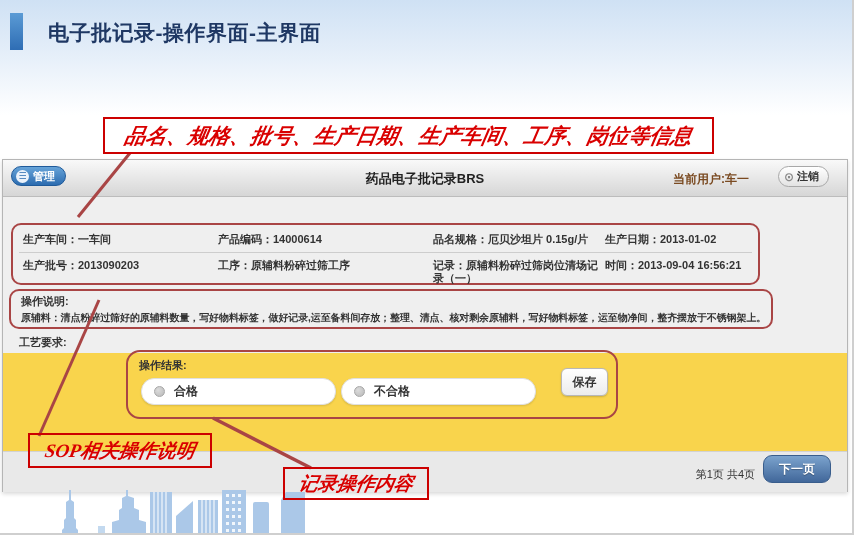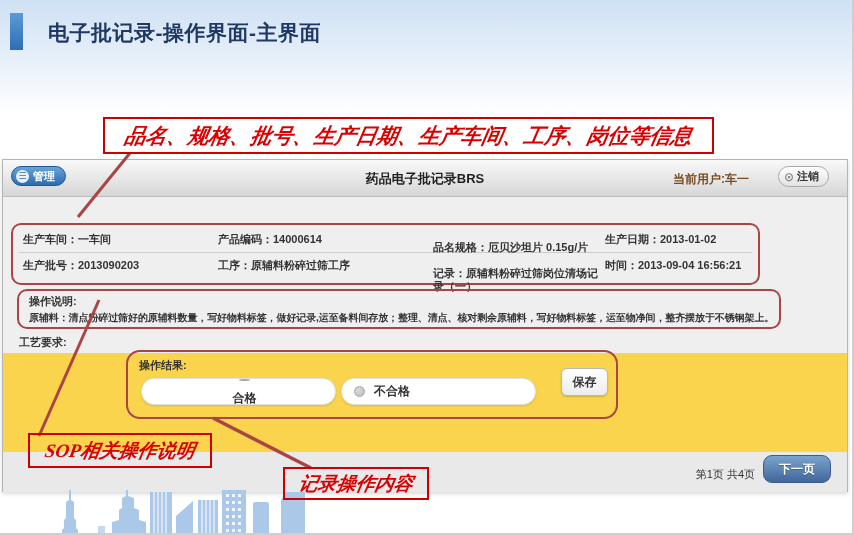--- a/index.html
+++ b/index.html
@@ -67,44 +67,44 @@
   
   .info-panel {
     position:absolute; left:8px; top:63px; width:749px; height:62px;
     border:2px solid #a94545; border-radius:10px;
   }
   .info-divider { position:absolute; left:6px; right:6px; top:27px; height:1px; background:#cdcdcd; }
   .cell { position:absolute; font-size:11px; font-weight:bold; color:#333; line-height:13px; }
   .r1 { top:8px; } .r2 { top:34px; }
   .c1 { left:10px;  width:190px; }
   .c2 { left:205px; width:212px; }
-  .c3 { left:420px; width:172px;margin-top:8px; }
+  .c3 { left:420px; width:172px; }
   .c4 { left:592px; width:152px; }
   
   .sop-panel {
     position:absolute; left:6px; top:129px; width:764px; height:40px;
     border:2px solid #a94545; border-radius:10px; padding:3px 10px;
-    font-size:11px; font-weight:bold; color:#333;margin-left:8px;
+    font-size:11px; font-weight:bold; color:#333;
   }
   .sop-text { font-size:10px; letter-spacing:-0.1px; white-space:nowrap; overflow:hidden; margin-top:2px; }
   .process-label { position:absolute; left:16px; top:175px; font-size:11px; font-weight:bold; color:#333; }
   
   .yellow-band { position:absolute; left:0; top:193px; width:100%; height:98px; background:#f9d44c; }
   .result-outline {
     position:absolute; left:123px; top:190px; width:492px; height:69px;
     border:2px solid #a94545; border-radius:14px;
   }
   .result-label { position:absolute; left:136px; top:198px; font-size:11px; font-weight:bold; color:#333; }
   .option-pill {
     position:absolute; top:218px; width:195px; height:27px; background:#fff;
     border:1px solid #e0e0e0; border-radius:13px; box-shadow:0 1px 2px rgba(0,0,0,.12);
     display:flex; align-items:center; gap:9px; padding-left:12px; cursor:pointer;
     font-size:12px; font-weight:bold; color:#333;
   }
-  .opt-1 { left:138px;flex-direction:column; } .opt-2 { left:338px; }
+  .opt-1 { left:138px; } .opt-2 { left:338px; }
   .radio {
     width:11px; height:11px; border-radius:50%;
     background:radial-gradient(circle at 35% 35%, #dcdcdc, #b8b8b8); border:1px solid #a8a8a8;
   }
   .btn-save {
     position:absolute; left:558px; top:208px; width:47px; height:28px;
     background:linear-gradient(180deg,#ffffff,#ececec); border:1px solid #b8b8b8;
     border-radius:6px; font-size:12px; font-weight:bold; color:#333;
     box-shadow:0 1px 2px rgba(0,0,0,.18); cursor:pointer;
   }

